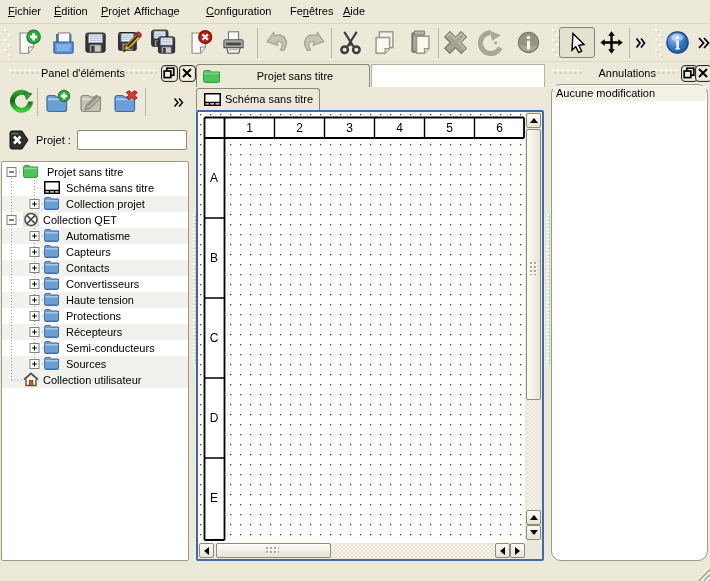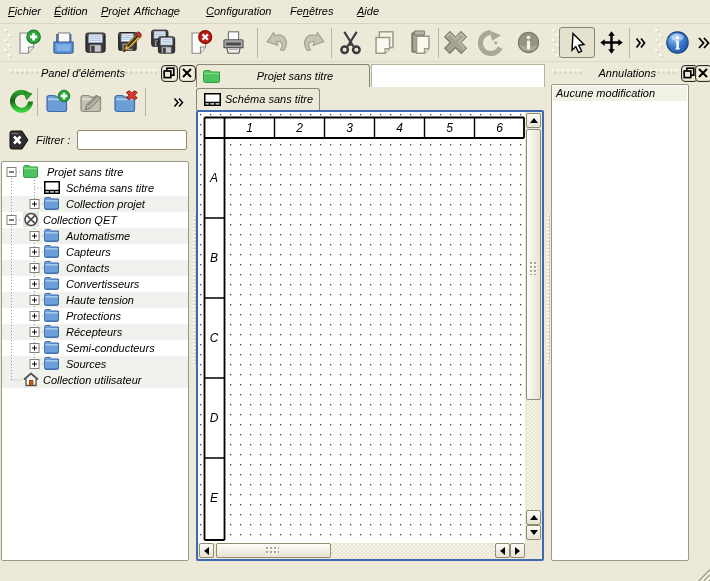--- a/index.html
+++ b/index.html
@@ -1,17 +1,17 @@
 <!DOCTYPE html>
 <html><head>
 <meta charset="utf-8">
 <style>
   html,body{margin:0;padding:0;}
   body{width:710px;height:581px;background:#ece9d8;font-family:"Liberation Sans",sans-serif;position:relative;overflow:hidden;font-size:11px;color:#000;}
-  .abs{position:absolute;font-style:italic;}
+  .abs{position:absolute;}
   .menubar{left:0;top:0;width:710px;height:23px;border-bottom:1px solid #d9d6c6;}
   .menubar span{position:absolute;top:0;line-height:23px;}
   .tbsep{width:1px;background:#b9b6a5;top:4px;height:30px;}
   .handle{width:8px;top:5px;height:30px;
     background-image:radial-gradient(circle at 1.3px 1.3px,#fdfcf7 0 1.1px,rgba(0,0,0,0) 1.5px),radial-gradient(circle at 1.3px 1.3px,#d4d1be 0 1.1px,rgba(0,0,0,0) 1.5px),radial-gradient(circle at 1.3px 1.3px,#fdfcf7 0 1.1px,rgba(0,0,0,0) 1.5px),radial-gradient(circle at 1.3px 1.3px,#d4d1be 0 1.1px,rgba(0,0,0,0) 1.5px);
     background-size:8px 10px,8px 10px,8px 10px,8px 10px;background-position:0 0,1px 1px,4px 5px,5px 6px;}
   .ticon{width:27px;height:27px;top:5px;}
   .ticon svg{display:block;}
   
   .dtitle{height:20px;top:63px;}
@@ -33,21 +33,21 @@
 </head>
 <body>
 
 <div class="abs menubar">
   <span style="left:8px"><u>F</u>ichier</span>
   <span style="left:54px"><u>É</u>dition</span>
   <span style="left:101px"><u>P</u>rojet</span>
   <span style="left:134px">Afficha<u>g</u>e</span>
   <span style="left:206px"><u>C</u>onfiguration</span>
   <span style="left:290px">Fe<u>n</u>êtres</span>
-  <span style="left:357px"><u>A</u>ide</span>
+  <span style="left:343px"><u>A</u>ide</span>
 </div>
 
 <div class="abs" id="toolbar" style="left:0;top:24px;width:710px;height:38px;">
 <div class="abs handle" style="left:4px;"></div>
 <div class="abs ticon" style="left:15px">
       <svg width="27" height="27" viewBox="0 0 24 24">
         <path d="M4.5 3.5 L16.5 3.5 L16.5 16 L12 21.5 L4.5 21.5 Z" fill="#fbfbfa" stroke="#8a8a88" stroke-width="1"></path>
         <path d="M16.5 16 L12 16 L12 21.5" fill="#e8e8e4" stroke="#8a8a88" stroke-width="1"></path>
         <circle cx="16.5" cy="7" r="6" fill="#2ba83c" stroke="#1d7d2c" stroke-width="1"></circle>
         <path d="M13.3 7 L19.7 7 M16.5 3.8 L16.5 10.2" stroke="#fff" stroke-width="2.4"></path>
@@ -303,21 +303,21 @@
     <div style="position:absolute;left:173px;top:11px;"><svg width="12" height="11" viewBox="0 0 12 11">
         <path d="M1.5 1.5 L5 5.5 L1.5 9.5 M6 1.5 L9.5 5.5 L6 9.5" stroke="#000" stroke-width="1.5" fill="none"></path>
       </svg></div>
   </div>
 <div class="abs" id="filterrow" style="left:0;top:125px;width:194px;height:30px;">
     <div style="position:absolute;left:9px;top:5px;"><svg width="20" height="20" viewBox="0 0 20 20">
         <path d="M1 3 Q1 1 3 1 L13 1 L19 10 L13 19 L3 19 Q1 19 1 17 Z" fill="#2e2e2e" stroke="#111" stroke-width="1"></path>
         <path d="M2.5 4 Q6 2.5 9.5 4" stroke="#6a6a6a" stroke-width="1.4" fill="none"></path>
         <path d="M5 6.5 L11.5 13.5 M11.5 6.5 L5 13.5" stroke="#fff" stroke-width="2.6"></path>
       </svg></div>
-    <div style="position:absolute;left:36px;top:0;line-height:30px;">Filtrer :</div>
+    <div style="position:absolute;left:36px;top:0;line-height:30px;">Projet :</div>
     <div style="position:absolute;left:77px;top:5px;width:110px;height:20px;background:#fff;border:1px solid #8e8b77;border-radius:2px;box-sizing:border-box;"></div>
   </div>
 <div class="abs" id="tree" style="left:1px;top:161px;width:188px;height:400px;border:1px solid #9c9989;box-sizing:border-box;background:#fff;border-radius:2px;overflow:hidden;">
 <svg width="186" height="398" viewBox="0 0 186 398" style="position:absolute;left:0;top:0" font-family="Liberation Sans, sans-serif" font-size="11">
 <g fill="#f1f1ee">
 <rect x="0" y="34" width="186" height="16"></rect>
 <rect x="0" y="66" width="186" height="16"></rect>
 <rect x="0" y="98" width="186" height="16"></rect>
 <rect x="0" y="130" width="186" height="16"></rect>
 <rect x="0" y="162" width="186" height="16"></rect>
@@ -550,21 +550,21 @@
         <rect x="3.8" y="1.2" width="7" height="7" fill="none" stroke="#000" stroke-width="1.7"></rect>
         <rect x="1.2" y="4" width="6.6" height="6.6" fill="#f0eddd" stroke="#000" stroke-width="1.7"></rect>
       </svg>
     </div>
   <div class="dbtn" style="left:144.5px;">
       <svg width="12" height="12" viewBox="0 0 12 12">
         <path d="M2 2 L10 10 M10 2 L2 10" stroke="#000" stroke-width="2"></path>
       </svg>
     </div>
 </div>
-<div class="abs" style="left:551px;top:84px;width:138px;height:477px;border:1px solid #9c9989;box-sizing:border-box;background:#fff;border-radius:2px;">
+<div class="abs" style="left:551px;top:84px;width:157px;height:477px;border:1px solid #9c9989;box-sizing:border-box;background:#fff;border-radius:10px;">
   <div style="position:absolute;left:1px;top:1px;right:1px;height:15px;background:#f2f1e6;line-height:15px;padding-left:3px;">Aucune modification</div>
 </div>
 <div class="abs vgrip" style="left:192.5px;top:214px;height:150px;"></div>
 <div class="abs vgrip" style="left:546.5px;top:214px;height:150px;"></div>
 
 <div class="abs" id="statusbar" style="left:0;top:562px;width:710px;height:19px;">
     <svg width="13" height="13" viewBox="0 0 13 13" style="position:absolute;right:0;bottom:0">
       <g stroke="#a9a694" stroke-width="1.8">
         <path d="M13 2 L2 13 M13 7 L7 13 M13 12 L12 13"></path>
       </g>

